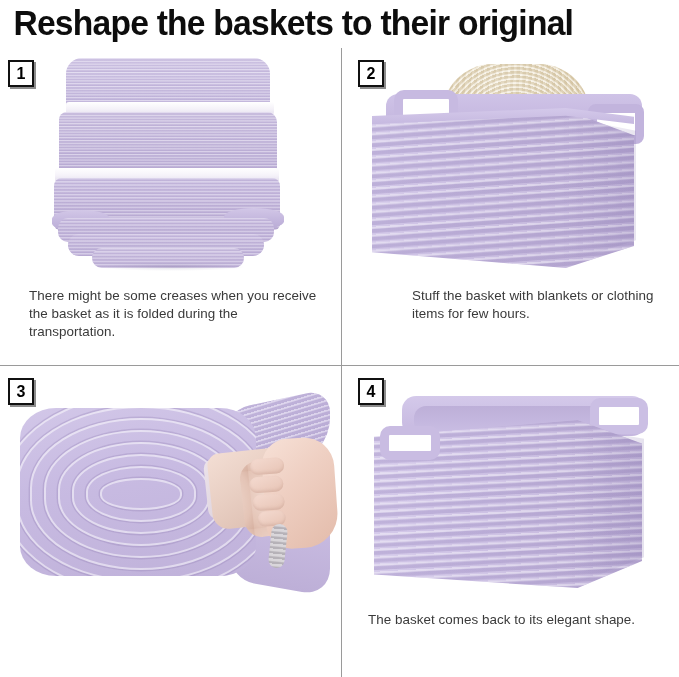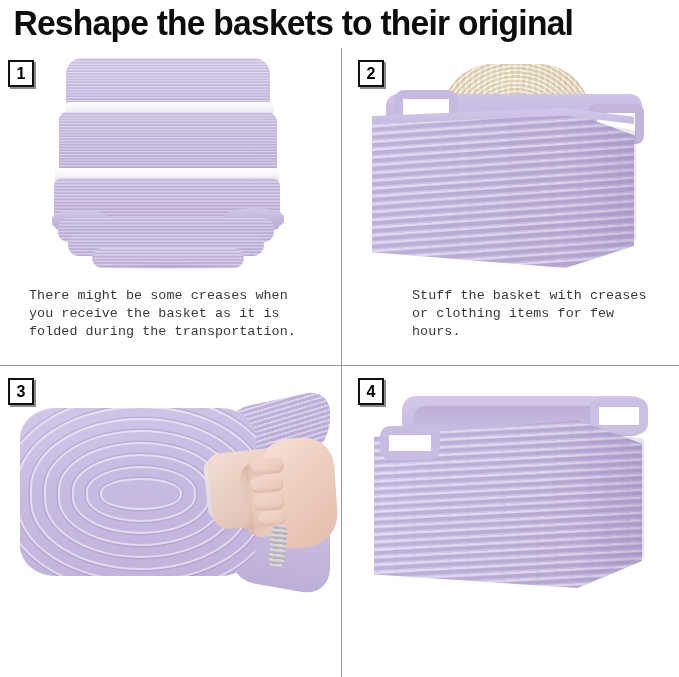--- a/index.html
+++ b/index.html
@@ -58,21 +58,21 @@
     z-index:20;
   }
   #panel-1 .badge{left:8px;top:12px;}
   #panel-2 .badge{left:16px;top:12px;}
   #panel-3 .badge{left:8px;top:12px;}
   #panel-4 .badge{left:16px;top:12px;}
 
   
   .caption{
     position:absolute;
-    font-family:Liberation Mono, monospace;
+    font-family:Liberation Sans, sans-serif;
     font-size:13.4px;
     line-height:1.35;
     color:#3a3a3a;
     letter-spacing:0.05px;
   }
   #panel-1 .caption{left:29px;top:239px;width:290px;}
   #panel-2 .caption{left:70px;top:239px;width:255px;}
   #panel-3 .caption{left:29px;top:245px;width:292px;}
   #panel-4 .caption{left:26px;top:245px;width:305px;}
 
@@ -380,21 +380,21 @@
       <div class="b2-backrim"></div>
       <div class="b2-handleL"></div>
       <div class="b2-handleR"></div>
       <div class="b2-body">
           <div class="b2-coils"></div>
         </div>
       <div class="b2-rim"></div>
       <div class="b2-sideshade"></div>
     </div>
 
-    <div class="caption">Stuff the basket with creases or clothing items for few hours.</div>
+    <div class="caption">Stuff the basket with blankets or clothing items for few hours.</div>
   </div>
 
   <div class="panel" id="panel-3">
     <div class="badge">3</div>
 
     <div class="b3-wrap">
       <div class="b3-backedge">
           <div class="b3-backribs"></div>
         </div>
       <div class="b3-lowerback"></div>
@@ -433,15 +433,16 @@
       <div class="b4-backrim"></div>
       <div class="b4-inner"></div>
       <div class="b4-handleR"></div>
       <div class="b4-body">
           <div class="b4-coils"></div>
         </div>
       <div class="b4-handleL"></div>
       <div class="b4-sideshade"></div>
     </div>
 
+    <div class="caption">The basket comes back to its elegant shape.</div>
   </div>
 
 </div>
 
 </body></html>

